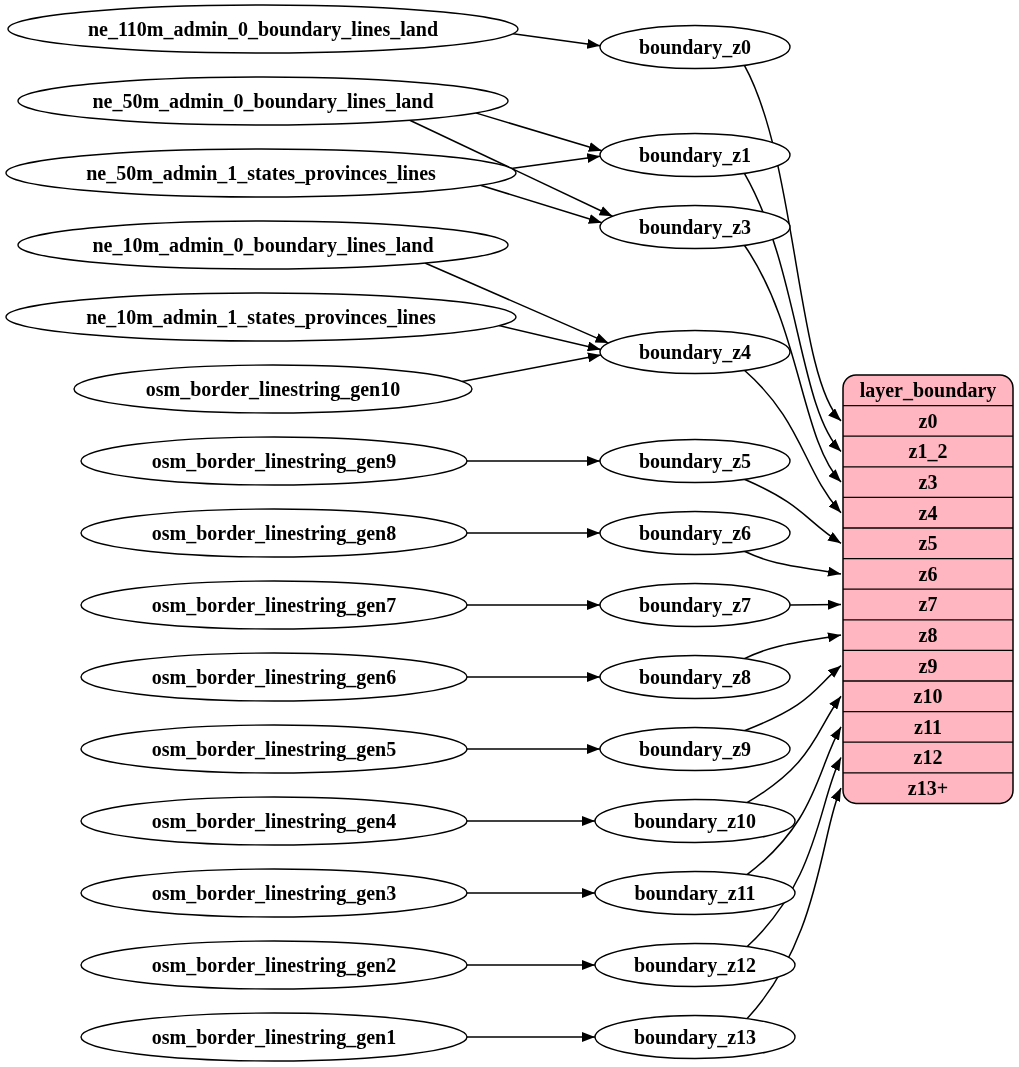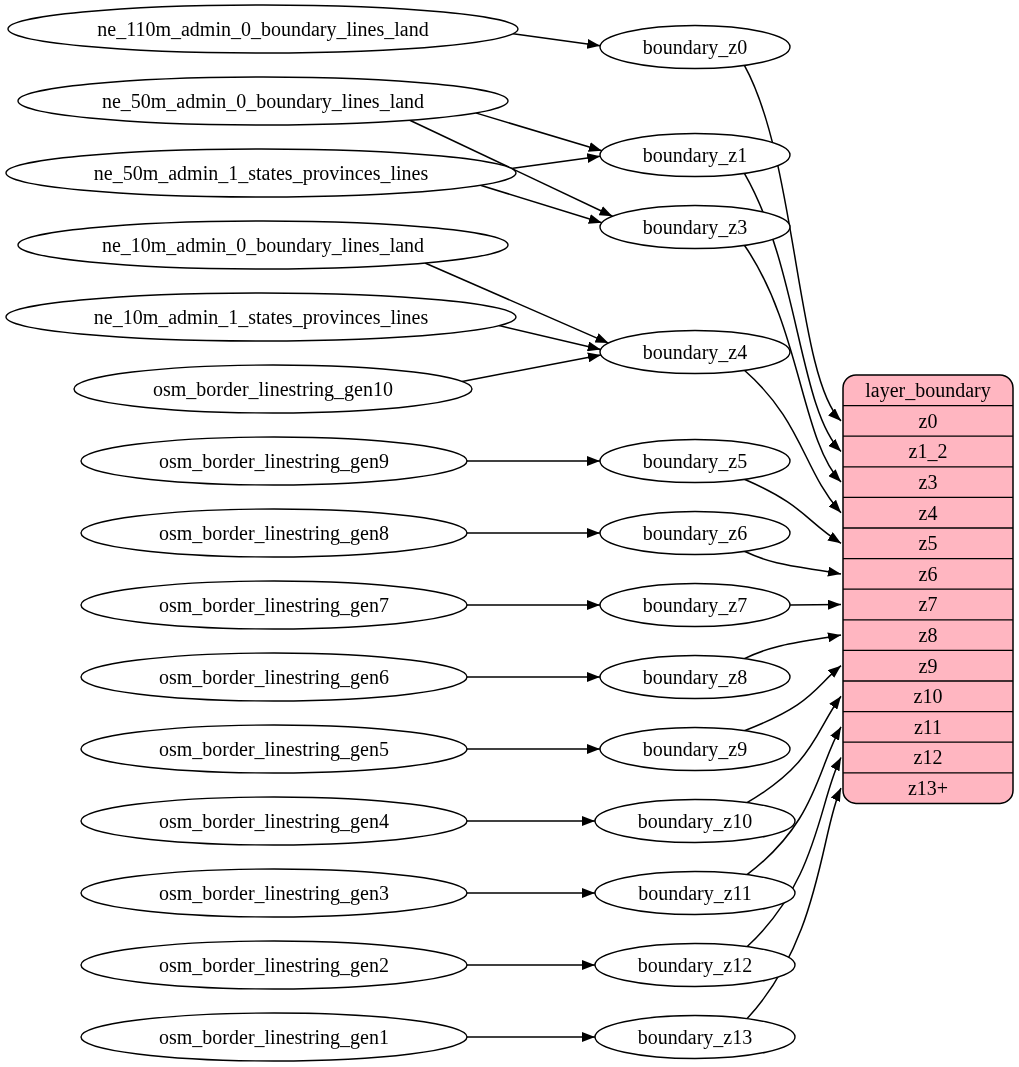--- a/index.html
+++ b/index.html
@@ -1,16 +1,16 @@
 <!DOCTYPE html>
 <html><head>
 <meta charset="utf-8">
 <style>
   html, body { margin: 0; padding: 0; background: #ffffff; }
-  .canvas { width: 959px; height: 1067px; position: relative; background: #ffffff; }
+  .canvas { width: 959px; height: 1067px; position: relative; background: #ffffff; font-weight: bold; }
   svg { display: block; }
   svg text {
     font-family: "Liberation Serif", "DejaVu Serif", serif;
     font-size: 20px;
     fill: #000000;
   }
 </style>
 </head>
 <body>
 

